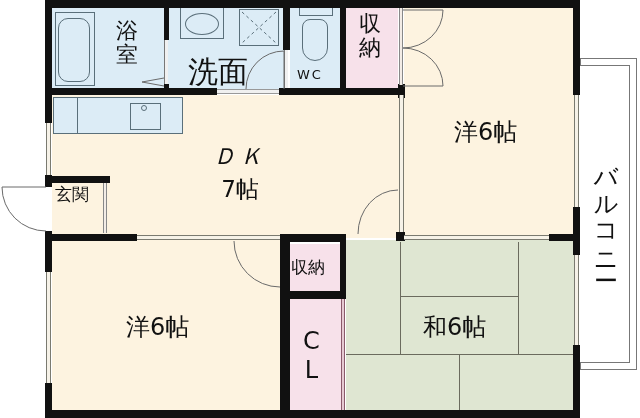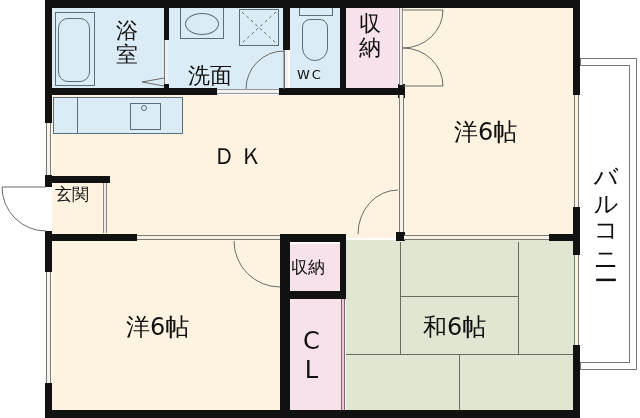--- a/index.html
+++ b/index.html
@@ -142,28 +142,29 @@
 
 <div class="wall" style="left:280px;top:234px;width:10px;height:184px;"></div>
 <div class="wall" style="left:280px;top:291px;width:62px;height:8px;"></div>
 <div class="wall" style="left:340px;top:234px;width:6px;height:65px;"></div>
 <div class="abs" style="left:341px;top:299px;width:4px;height:111px;background:#e6c9d2;border-left:1px solid #8a5a6a;border-right:1px solid #8a5a6a;"></div>
 
 <div class="vlabel" style="left:116px;top:19px;font-size:22px;">
   <div>浴</div>
   <div>室</div>
 </div>
-<div class="label" style="left:188px;top:57px;font-size:22px;margin-top:8px;">洗面</div>
+<div class="label" style="left:188px;top:57px;font-size:30px;">洗面</div>
 <div class="label" style="left:297px;top:68px;font-size:13px;letter-spacing:2px;">WC</div>
 <div class="vlabel" style="left:359px;top:12px;font-size:22px;">
   <div>収</div>
   <div>納</div>
 </div>
 <div class="vlabel" style="left:213px;top:140px;font-size:23px;line-height:1.45;">
-  <div style="letter-spacing:4px;">ＤＫ</div>
+  <div style="letter-spacing:4px;font-style:italic;">ＤＫ</div>
+  <div>7帖</div>
 </div>
 <div class="label" style="left:454px;top:120px;font-size:24px;">洋6帖</div>
 <div class="label" style="left:55px;top:186px;font-size:17px;">玄関</div>
 <div class="label" style="left:126px;top:315px;font-size:24px;">洋6帖</div>
 <div class="label" style="left:291px;top:259px;font-size:17px;">収納</div>
 <div class="vlabel" style="left:303px;top:327px;font-size:24px;line-height:1.2;">
   <div>C</div>
   <div>L</div>
 </div>
 <div class="label" style="left:423px;top:315px;font-size:24px;">和6帖</div>

